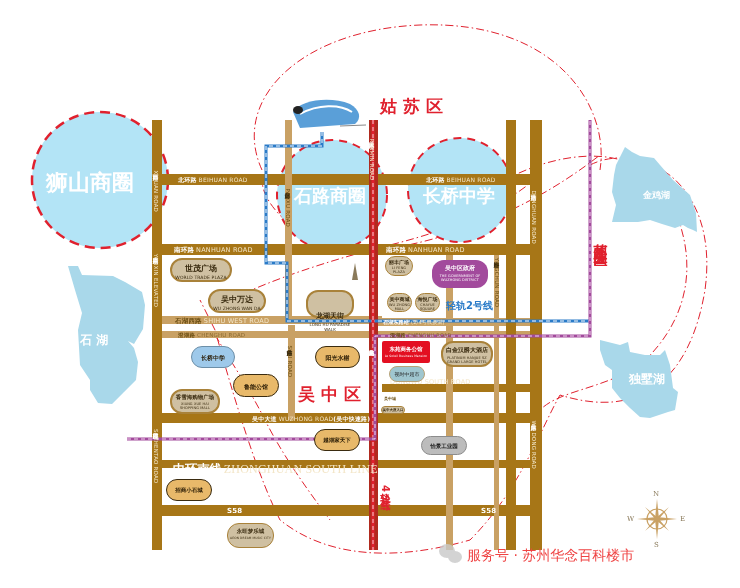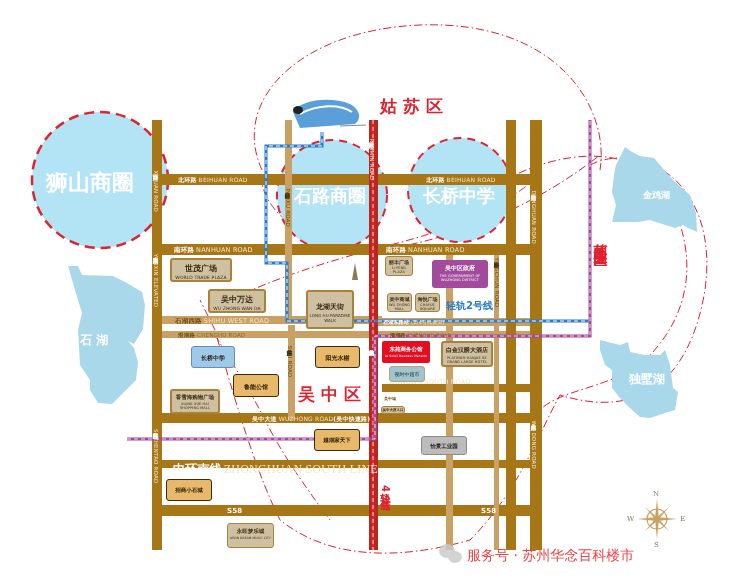--- a/index.html
+++ b/index.html
@@ -3,21 +3,21 @@
 <meta charset="utf-8">
 <style>
   html,body{margin:0;padding:0;background:#fff;}
   body{width:740px;height:588px;position:relative;overflow:hidden;font-family:"DejaVu Sans",sans-serif;}
   #map{position:absolute;left:0;top:0;width:740px;height:588px;}
   .lbl{position:absolute;white-space:nowrap;line-height:1;}
   .road-h{position:absolute;color:#f3e6c8;font-size:6px;letter-spacing:.2px;}
   .road-h b{font-weight:bold;color:#fff;margin-right:2px;}
   .road-v{position:absolute;color:#f3e6c8;font-size:5.5px;writing-mode:vertical-rl;letter-spacing:.2px;}
   .road-v b{font-weight:bold;color:#fff;}
-  .poi{position:absolute;border-radius:3px;text-align:center;box-sizing:border-box;font-family:"DejaVu Sans",sans-serif;}
+  .poi{position:absolute;border-radius:12px;text-align:center;box-sizing:border-box;font-family:"DejaVu Sans",sans-serif;}
   .poi .cn{display:block;font-weight:bold;}
   .poi .en{display:block;font-size:4.5px;letter-spacing:.1px;margin-top:1px;}
   .poi-tan{background:#cfc0a2;border:2px solid #a9823a;color:#3a2b10;}
   .poi-gold{background:#e8b96a;border:1.5px solid #3a2b10;color:#2a1c05;}
   .poi-blue{background:#9ec9ea;border:1.5px solid #6c8fa8;color:#2a1c05;}
   .poi-purple{background:#a24a9c;color:#fff;}
   .poi-red{background:#e30f21;color:#fff;}
   .poi-grey{background:#bcbcbc;border:1px solid #8c8c8c;color:#222;}
   .poi-teal{background:#9fc6cf;border:1.5px solid #b7a277;color:#222;}
   .district{position:absolute;color:#e0212e;font-weight:bold;letter-spacing:6px;}
@@ -142,21 +142,21 @@
 <div class="lbl" style="left:380px;top:485px;color:#e0212e;font-weight:bold;font-size:10px;writing-mode:vertical-rl;">轻轨4号线</div>
 
 <div class="poi poi-tan" style="left:170px;top:258px;width:62px;height:24px;padding-top:3px;">
   <span class="cn" style="font-size:8px;">世茂广场</span>
   <span class="en">WORLD TRADE PLAZA</span>
 </div>
 <div class="poi poi-tan" style="left:208px;top:289px;width:58px;height:24px;padding-top:3px;">
   <span class="cn" style="font-size:8px;">吴中万达</span>
   <span class="en">WU ZHONG WAN DA</span>
 </div>
-<div class="poi poi-tan" style="left:306px;top:290px;width:48px;height:39px;padding-top:10px;">
+<div class="poi poi-tan" style="left:306px;top:290px;width:48px;height:28px;padding-top:19px;">
   <span class="cn" style="font-size:7px;">龙湖天街</span>
   <span class="en" style="white-space:normal;font-size:4px;">LONG HU PARADISE WALK</span>
 </div>
 <div class="poi poi-tan" style="left:385px;top:256px;width:28px;height:20px;padding-top:2px;border-width:1.5px;">
   <span class="cn" style="font-size:5px;">丽丰广场</span>
   <span class="en" style="font-size:3.5px;white-space:normal;">LI FENG PLAZA</span>
 </div>
 <div class="poi poi-purple" style="left:432px;top:260px;width:56px;height:28px;padding-top:4px;">
   <span class="cn" style="font-size:6px;">吴中区政府</span>
   <span class="en" style="white-space:normal;font-size:3.5px;">THE GOVERNMENT OF WUZHONG DISTRICT</span>

